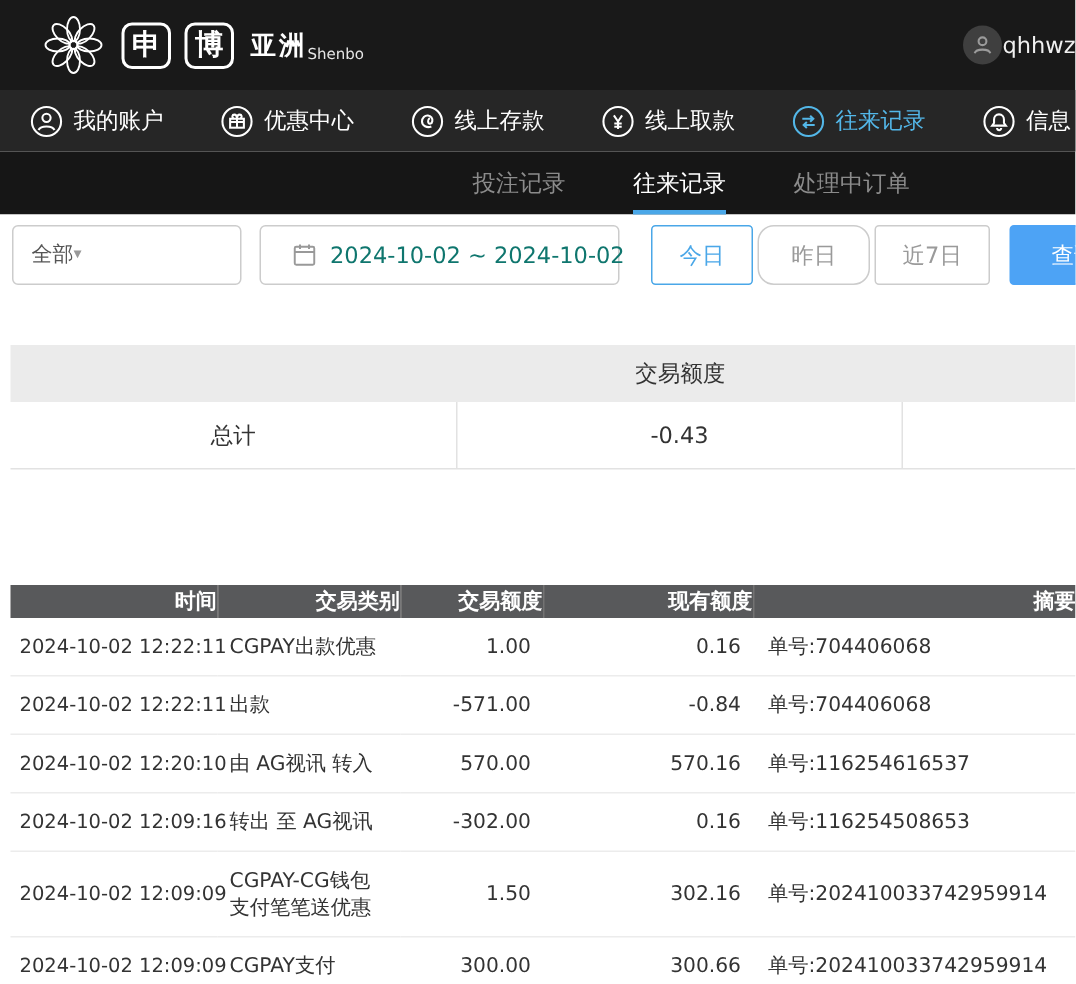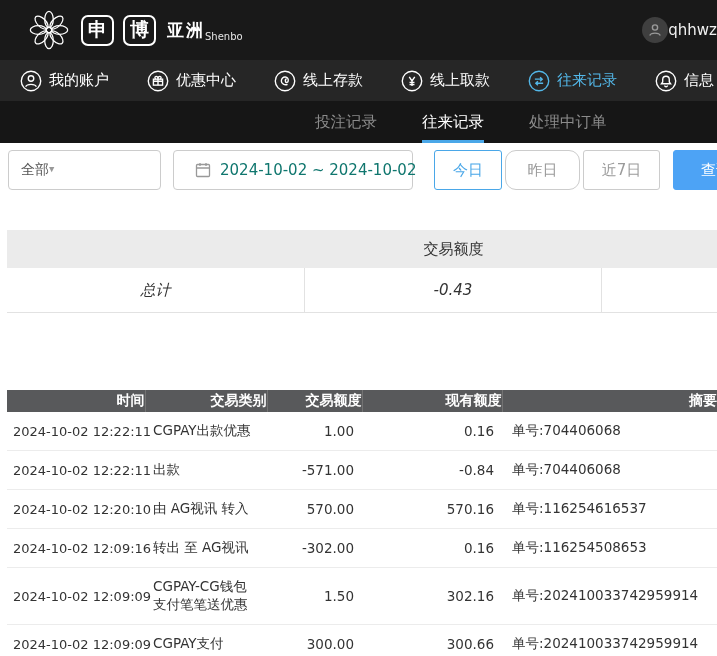--- a/index.html
+++ b/index.html
@@ -43,21 +43,21 @@
   .btn-last7 { width:77px; }
   .btn-search { width:86px; margin-left:13px; background:var(--search-button,#4da3f5); border-color:var(--search-button,#4da3f5); color:#fff; }
 
   
   .summary { margin:33px 0 0 7px; width:710px; font-size:15px; color:#333; }
   .summary-header { height:38px; background:#ebebeb; display:flex; align-items:center; }
   .c1 { width:298px; } .c2 { width:297px; } .c3 { flex:1; }
   .summary-header .c2 { text-align:center; }
   .summary-row { height:45px; display:flex; border-bottom:1px solid #e2e2e2; }
   .sr-cell { display:flex; align-items:center; justify-content:center; height:100%; }
-  .sr-cell.c1, .sr-cell.c2 { border-right:1px solid #e2e2e2;font-style:italic; }
+  .sr-cell.c1, .sr-cell.c2 { border-right:1px solid #e2e2e2; }
 
   
   .tx-table { margin:77px 0 0 7px; width:710px; border-collapse:collapse; table-layout:fixed; }
   .tx-table th { background:var(--table-header,#58595b); color:#fff; height:22px; font-size:14px; font-weight:bold; text-align:right; border-right:1px solid #737373; }
   .tx-table th:last-child { border-right:none;padding-left:32px; }
   .tx-table td { border-bottom:1px solid #ececec; padding:10px 8px; font-size:13.5px; color:#333; vertical-align:middle; word-wrap:break-word; }
   td.col0 { font-size:13px; white-space:nowrap; padding-left:6px; }
   td.col2, td.col3 { text-align:right; }
   td.col4 { padding-left:10px; }
 </style>

